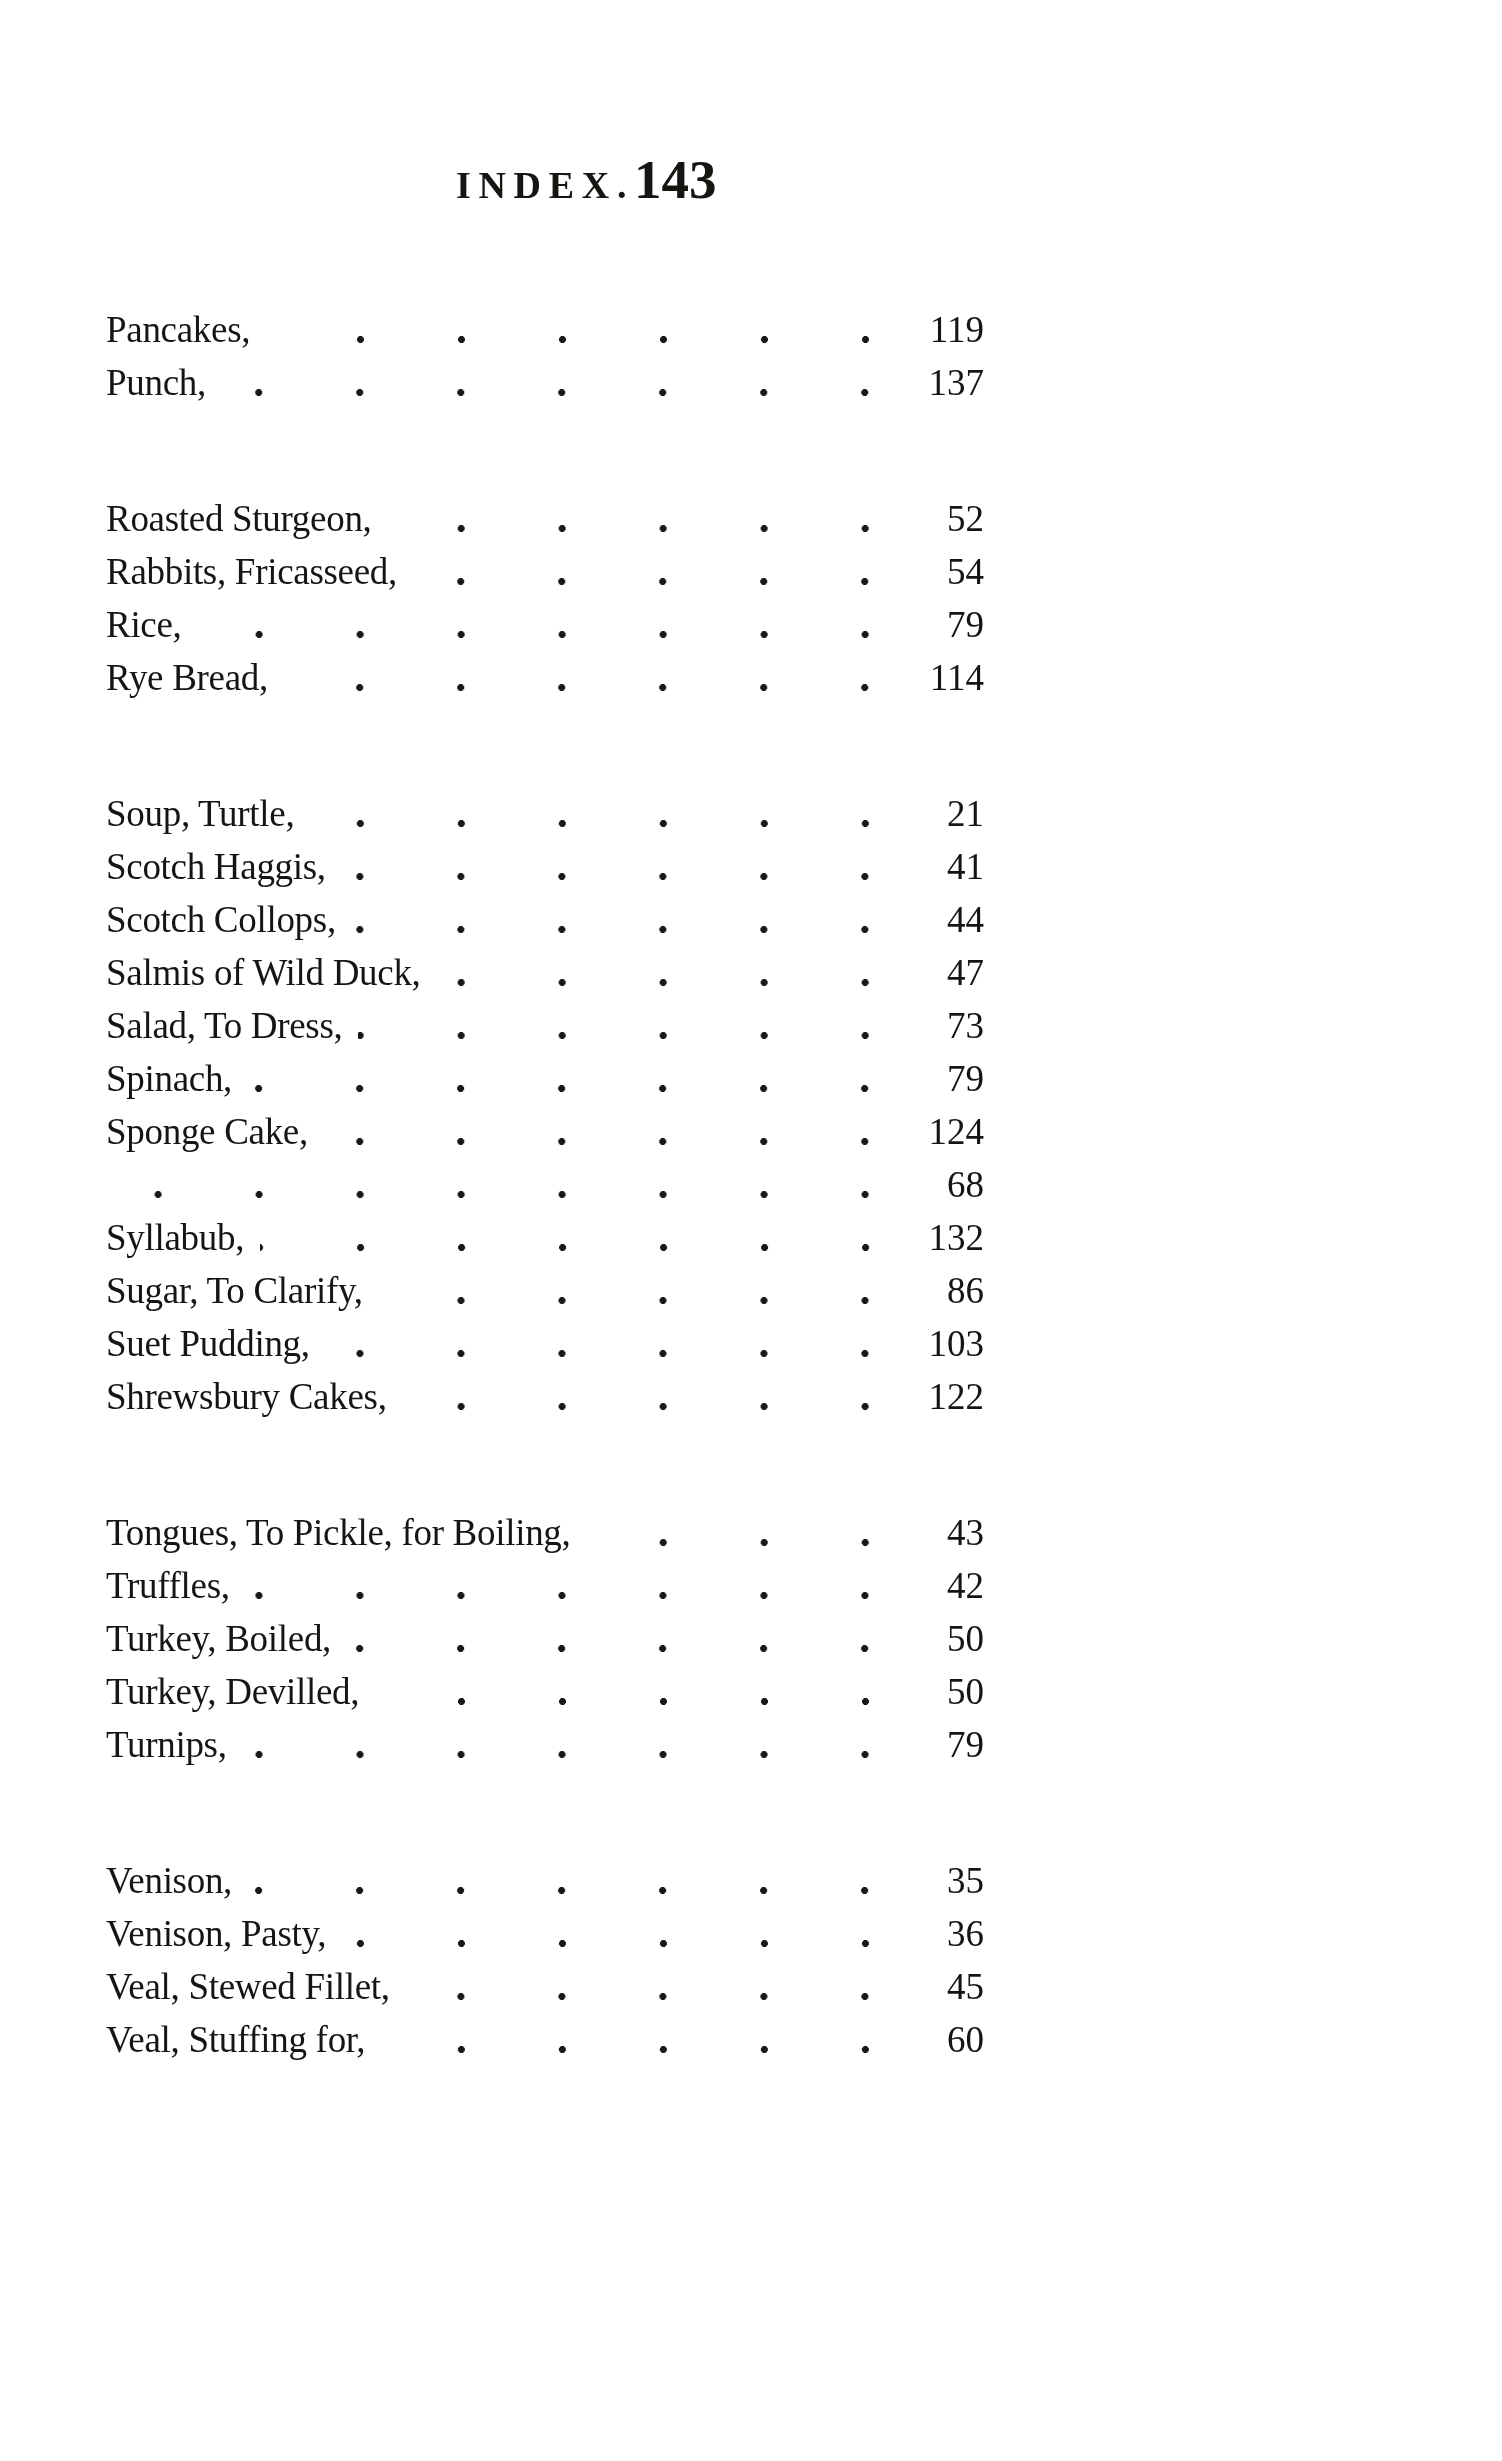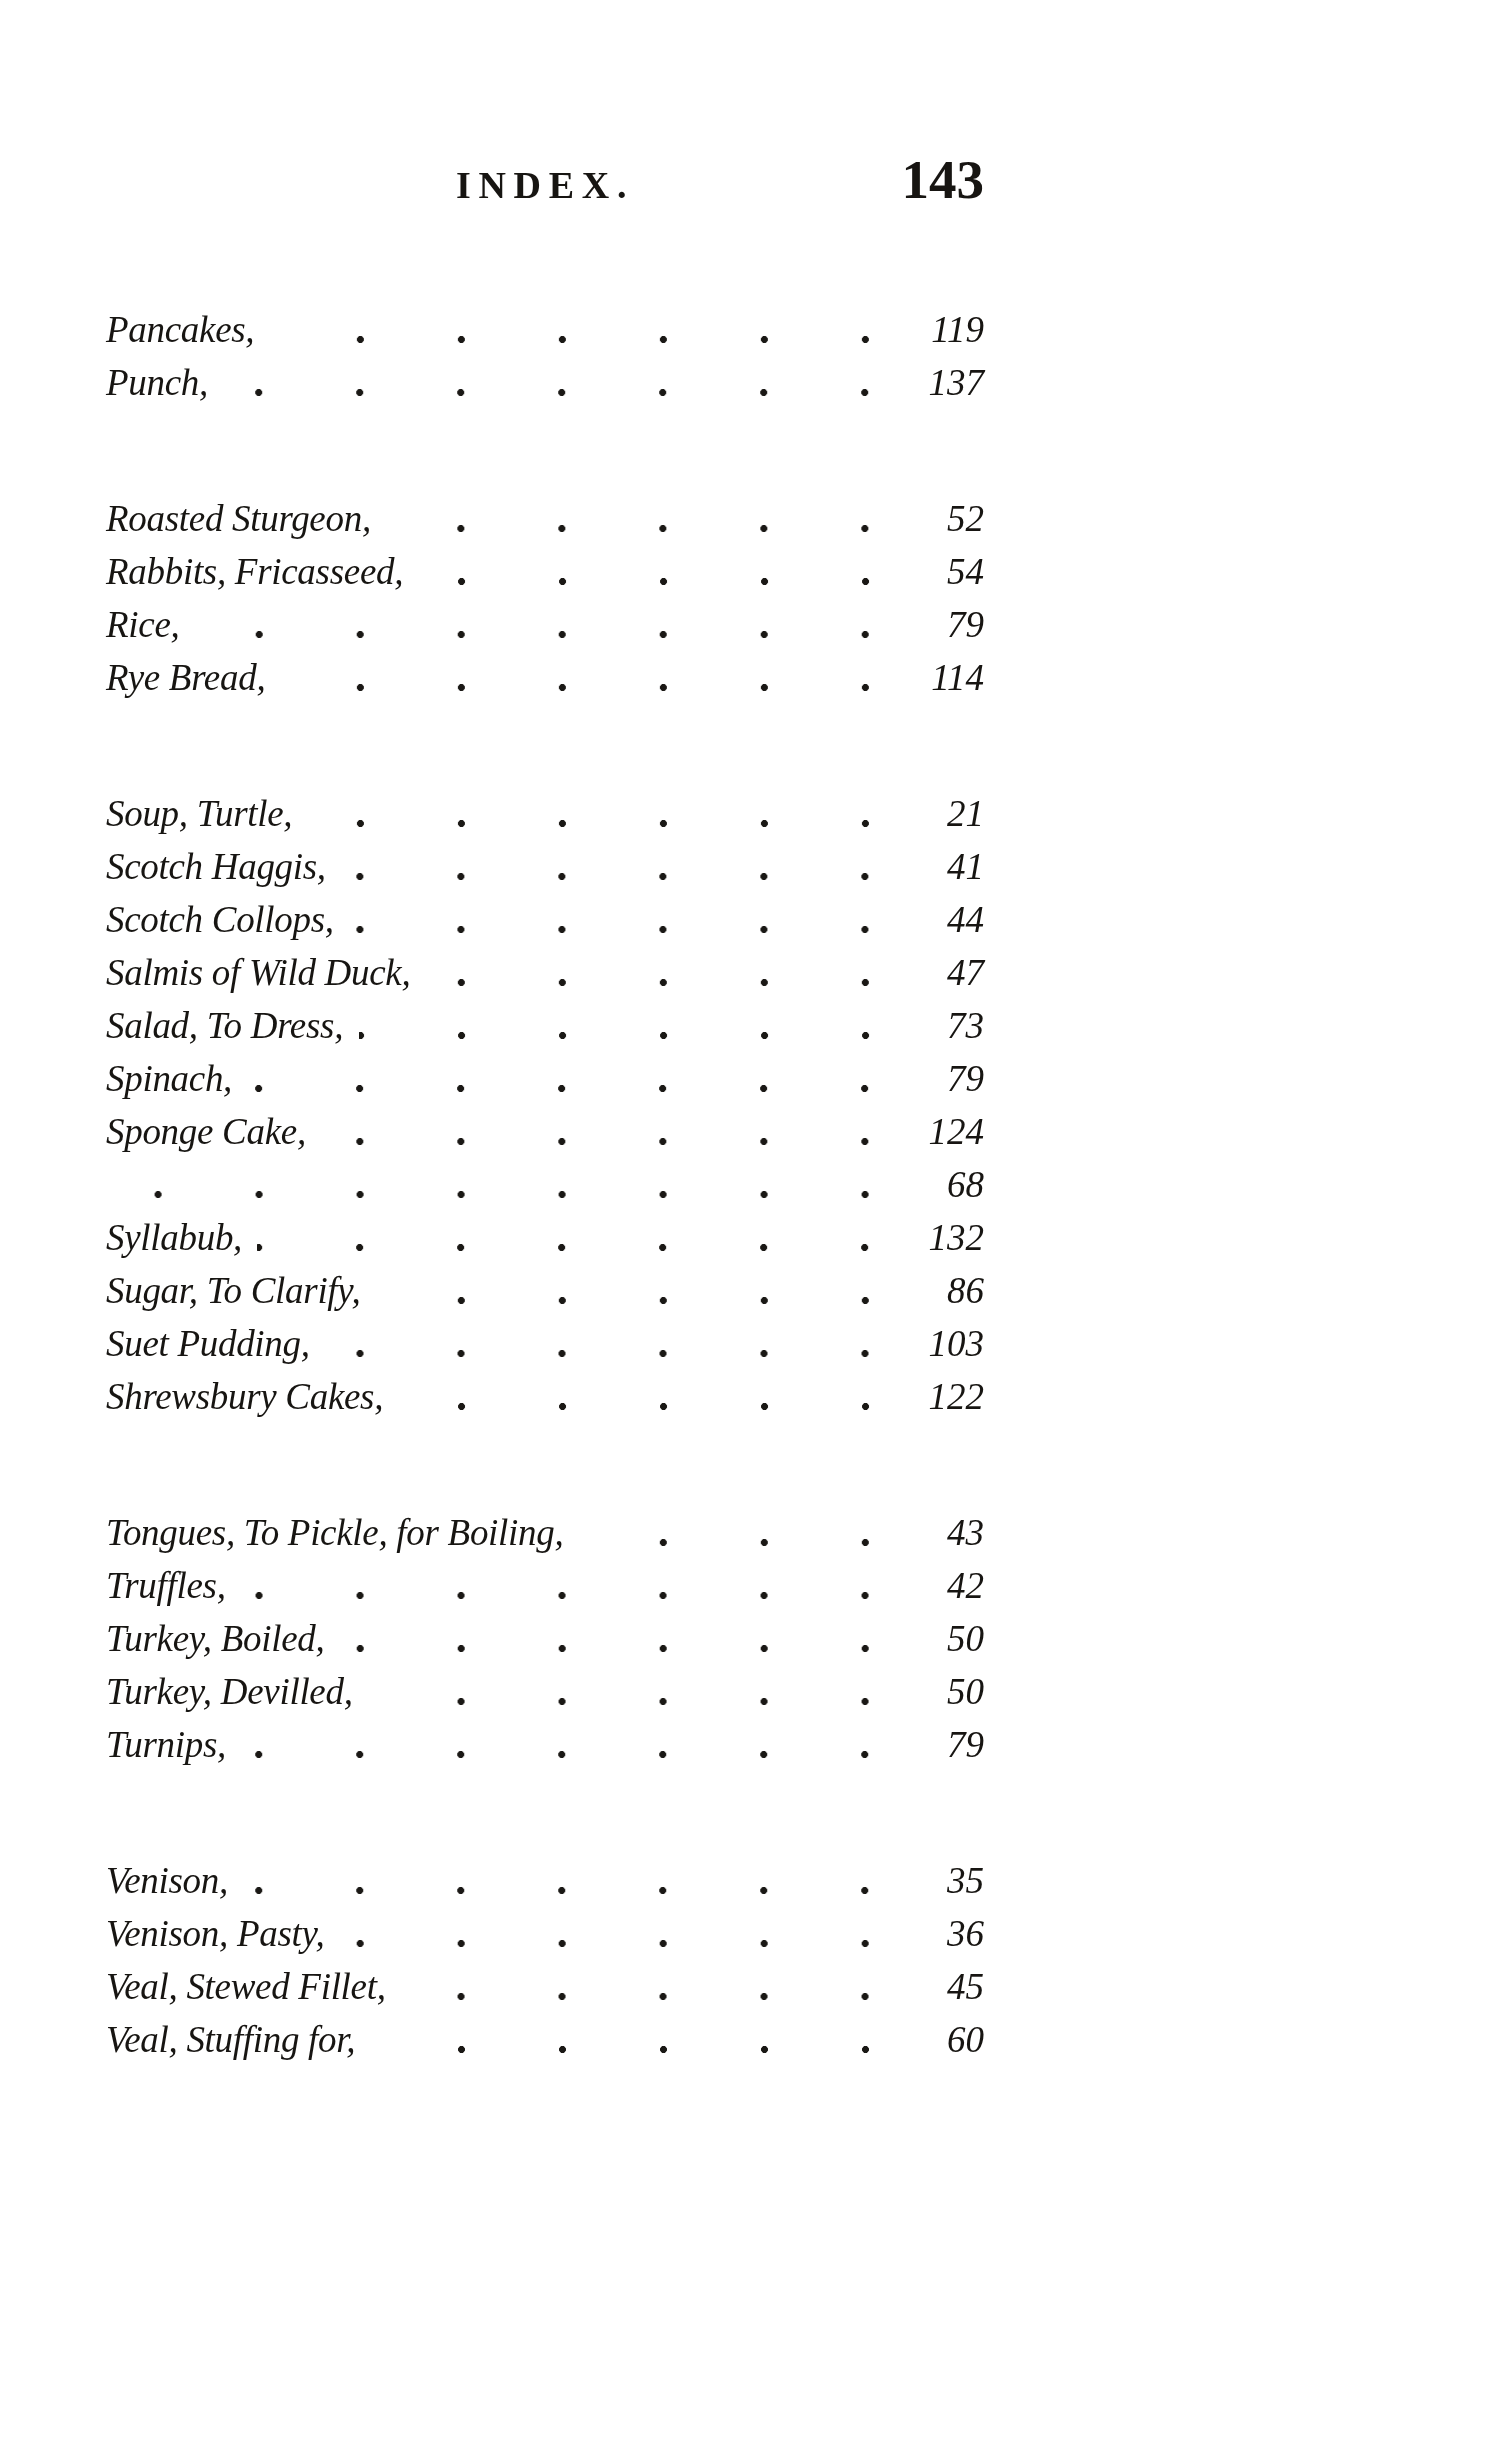--- a/index.html
+++ b/index.html
@@ -12,21 +12,21 @@
     color: var(--ink);
     font-family: "Liberation Serif", "DejaVu Serif", serif;
     overflow: hidden;
   }
   .header {
     display: flex;
     align-items: baseline;
     padding: 150px 209px 0 106px;
   }
   .spacer { flex: 1; }
-  .right-cell { flex: 1; display: flex; justify-content: flex-end; }
+  .right-cell { flex: 1; display: flex; justify-content: flex-start; }
   .index-title {
     font-size: 38px;
     font-weight: bold;
     letter-spacing: 7.7px;
     line-height: 60px;
     white-space: nowrap;
   }
   .folio {
     font-size: 55px;
     font-weight: bold;
@@ -36,21 +36,20 @@
   .group { margin-top: 83px; }
   .group:first-child { margin-top: 0; }
   .row {
     display: flex;
     align-items: flex-end;
     height: 53px;
     line-height: 53px;
     font-size: 37px;
     padding: 0 209px 0 106px;
     position: relative;
-    font-style: italic;
   }
   .entry-label {
     position: relative; z-index: 1;
     background: var(--paper);
     padding-right: 15.4px;
     white-space: nowrap;
     letter-spacing: -0.3px;
   }
   .leader {
     flex: 1;

